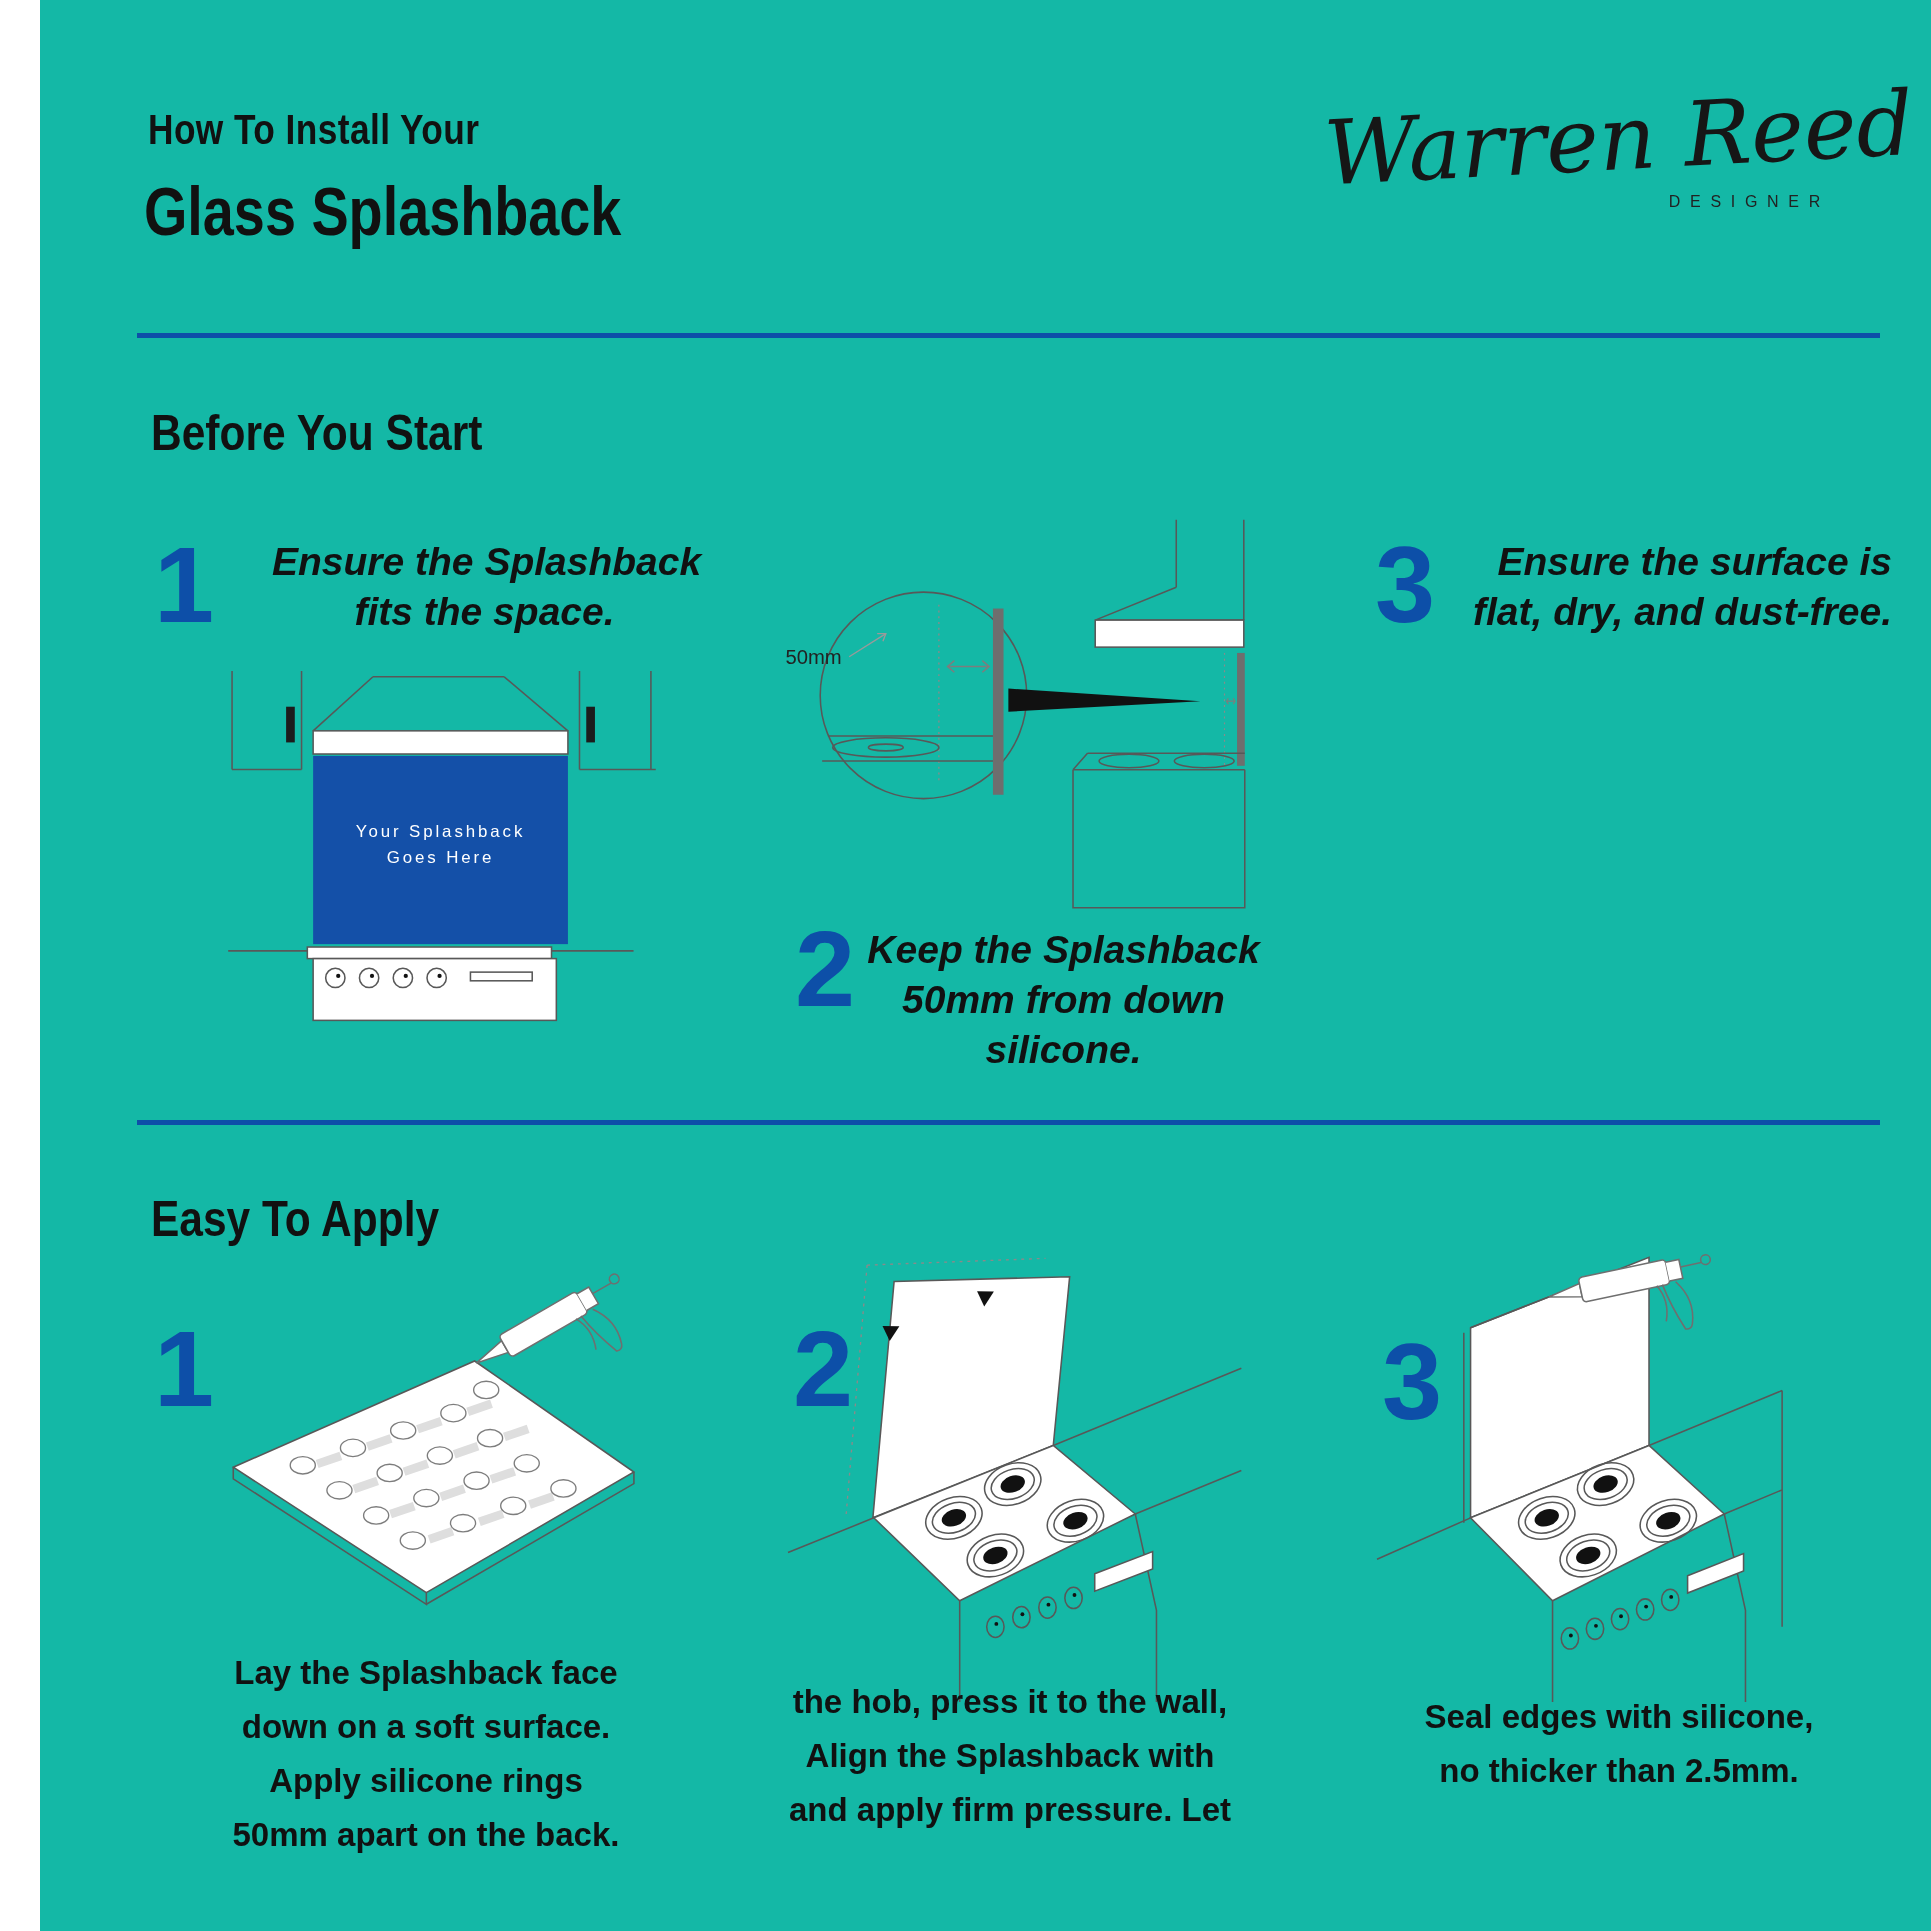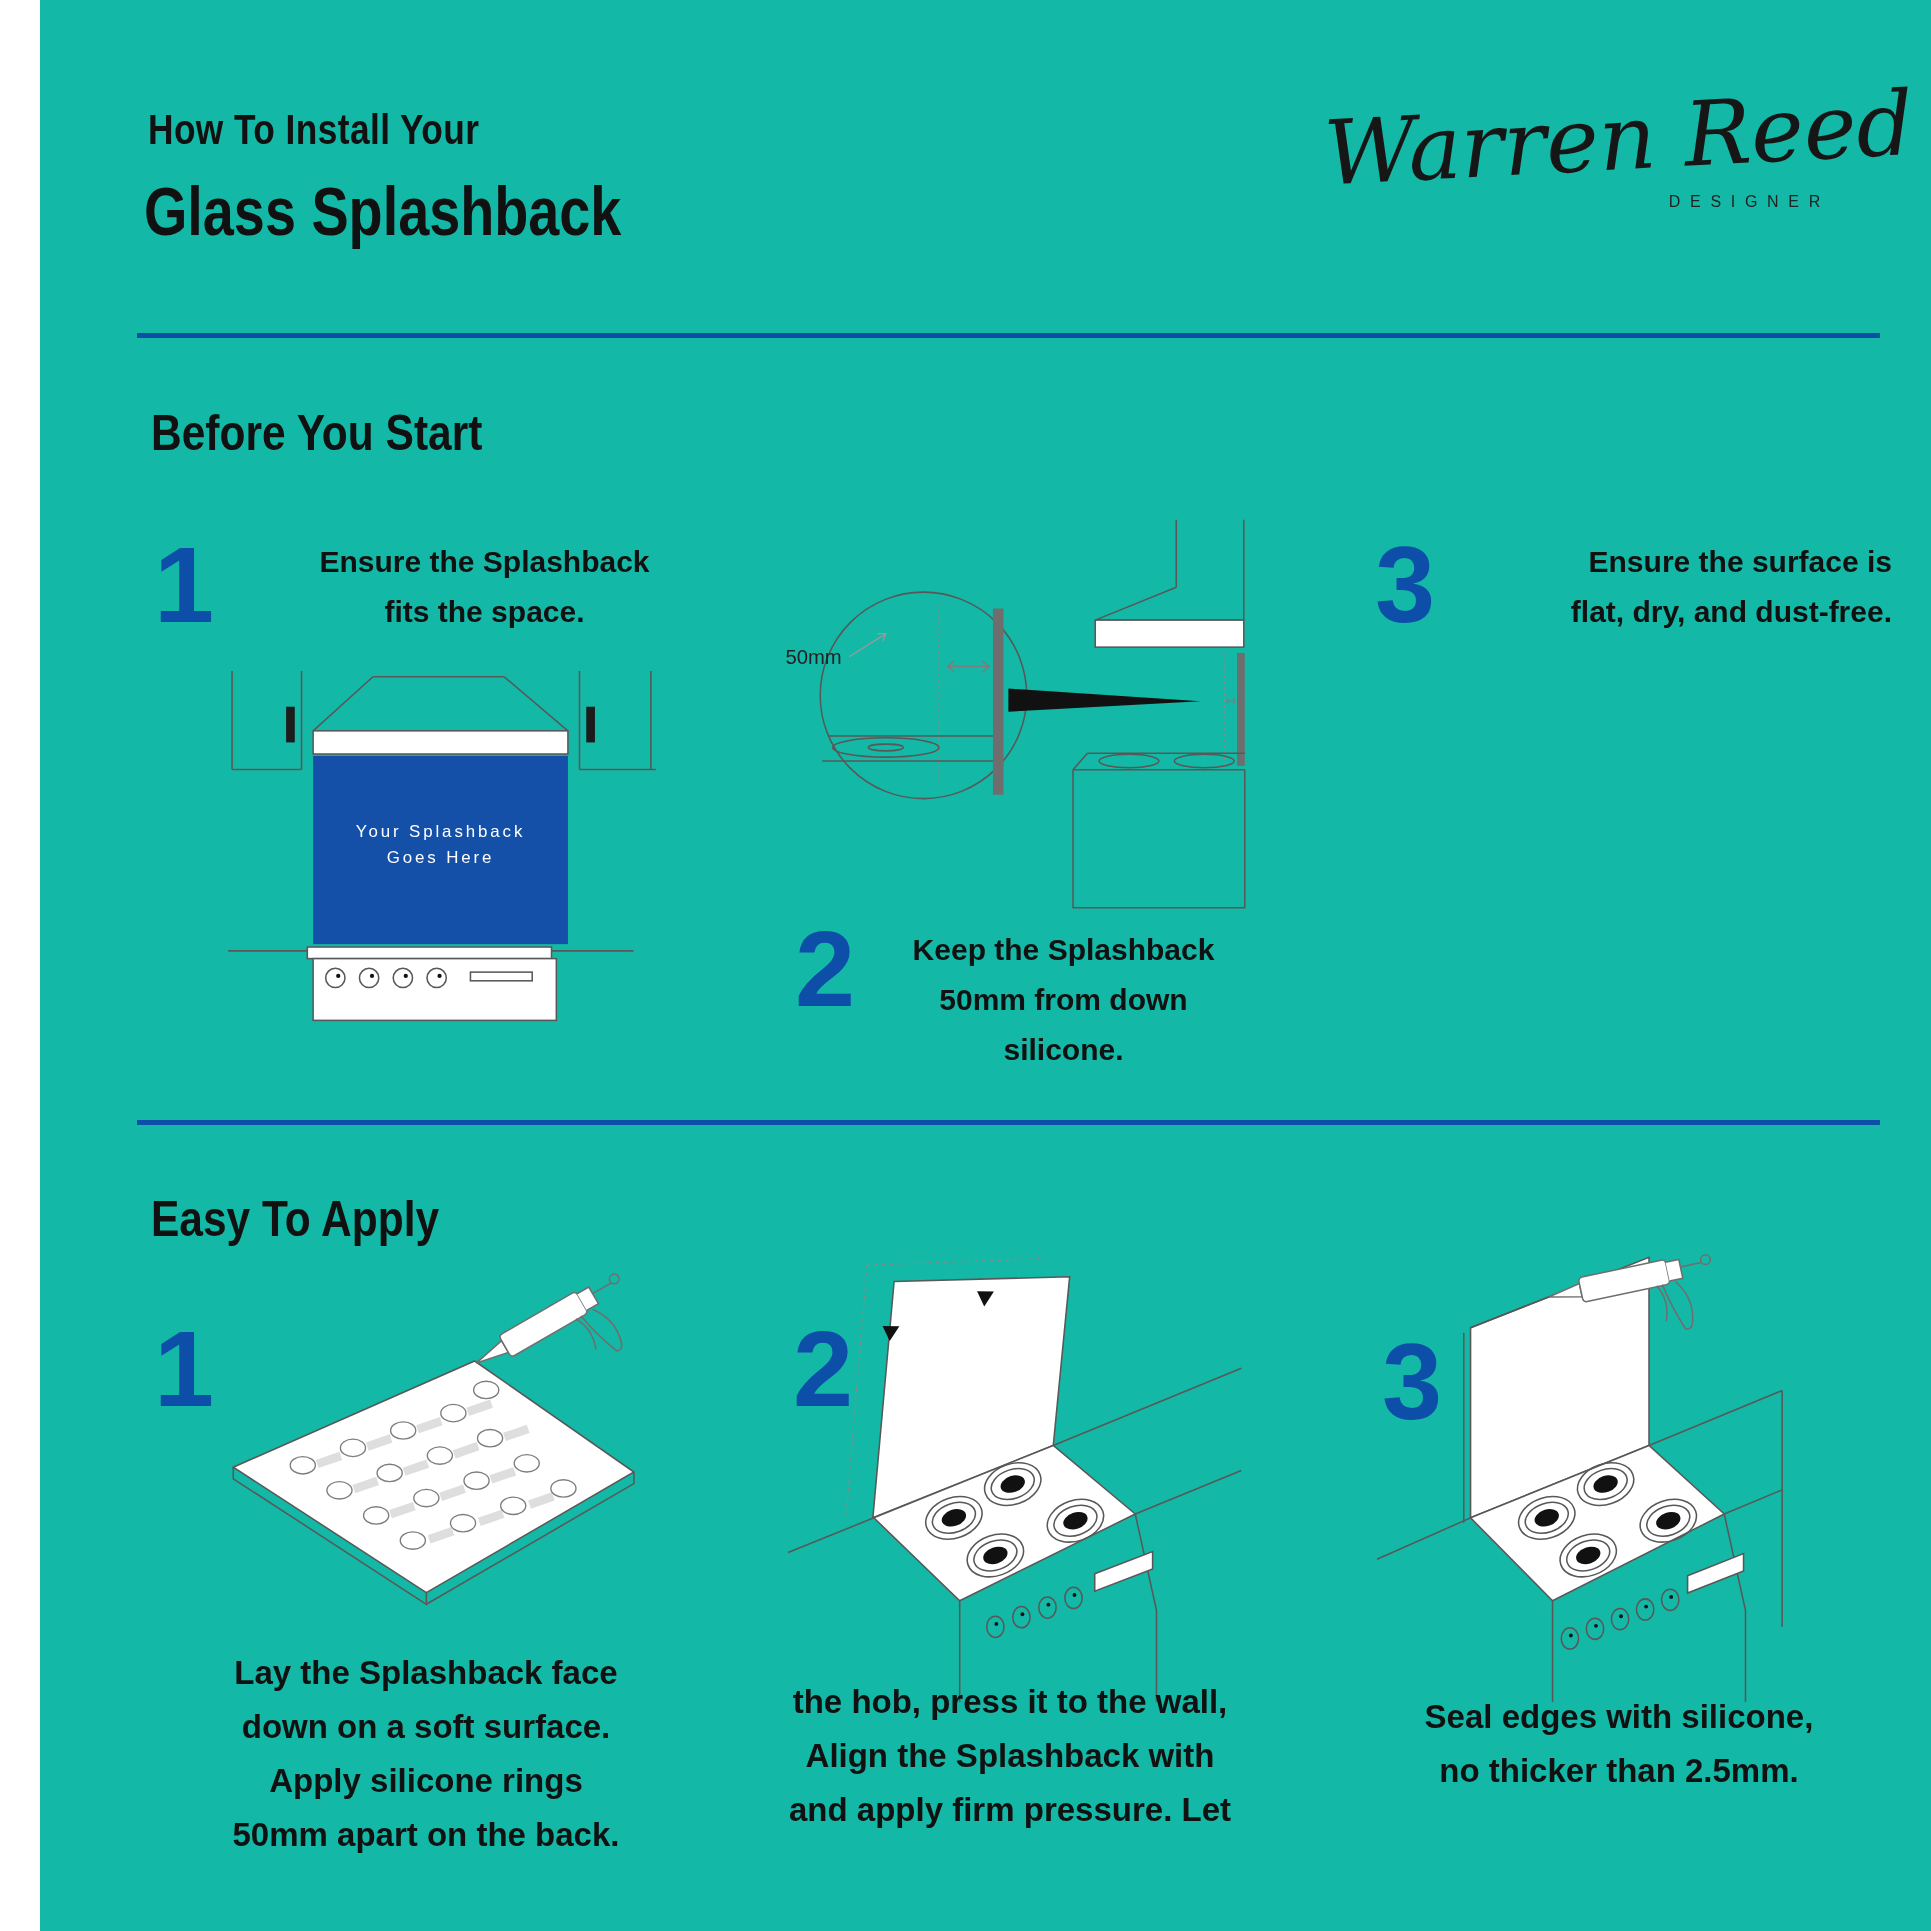--- a/index.html
+++ b/index.html
@@ -9,21 +9,21 @@
   }
   .abs{position:absolute;}
   
   .title-small{font-size:42px;font-weight:700;letter-spacing:0.5px;transform:scaleX(.84);transform-origin:left center;white-space:nowrap;}
   .title-big{font-size:68px;font-weight:800;transform:scaleX(.82);transform-origin:left center;white-space:nowrap;}
   .section-heading{font-size:50px;font-weight:800;transform:scaleX(.85);transform-origin:left center;white-space:nowrap;}
   .divider{height:4.8px;background:var(--accent-blue,#0d4fa8);}
   
   .step-num{font-size:108px;line-height:1;font-weight:800;color:var(--accent-blue,#0d4fa8);}
   
-  .step-text{font-weight:700;font-size:30px;line-height:50px;text-align:center;}
+  .step-text{font-weight:700;font-size:39px;line-height:50px;text-align:center;font-style:italic;}
   .step-text div{white-space:nowrap;}
   .step-text.left{text-align:right;}
   .caption{font-weight:700;font-size:33px;line-height:54px;text-align:center;}
   .caption div{white-space:nowrap;}
   
   .silicone-circle{
     width:309px;height:309px;border-radius:50%;
     background:var(--circle-blue,#0c51b0);
     box-shadow:0 0 0 3.9px #fff,0 0 0 5.8px #ccd9ec;
     display:flex;align-items:center;justify-content:center;text-align:center;

